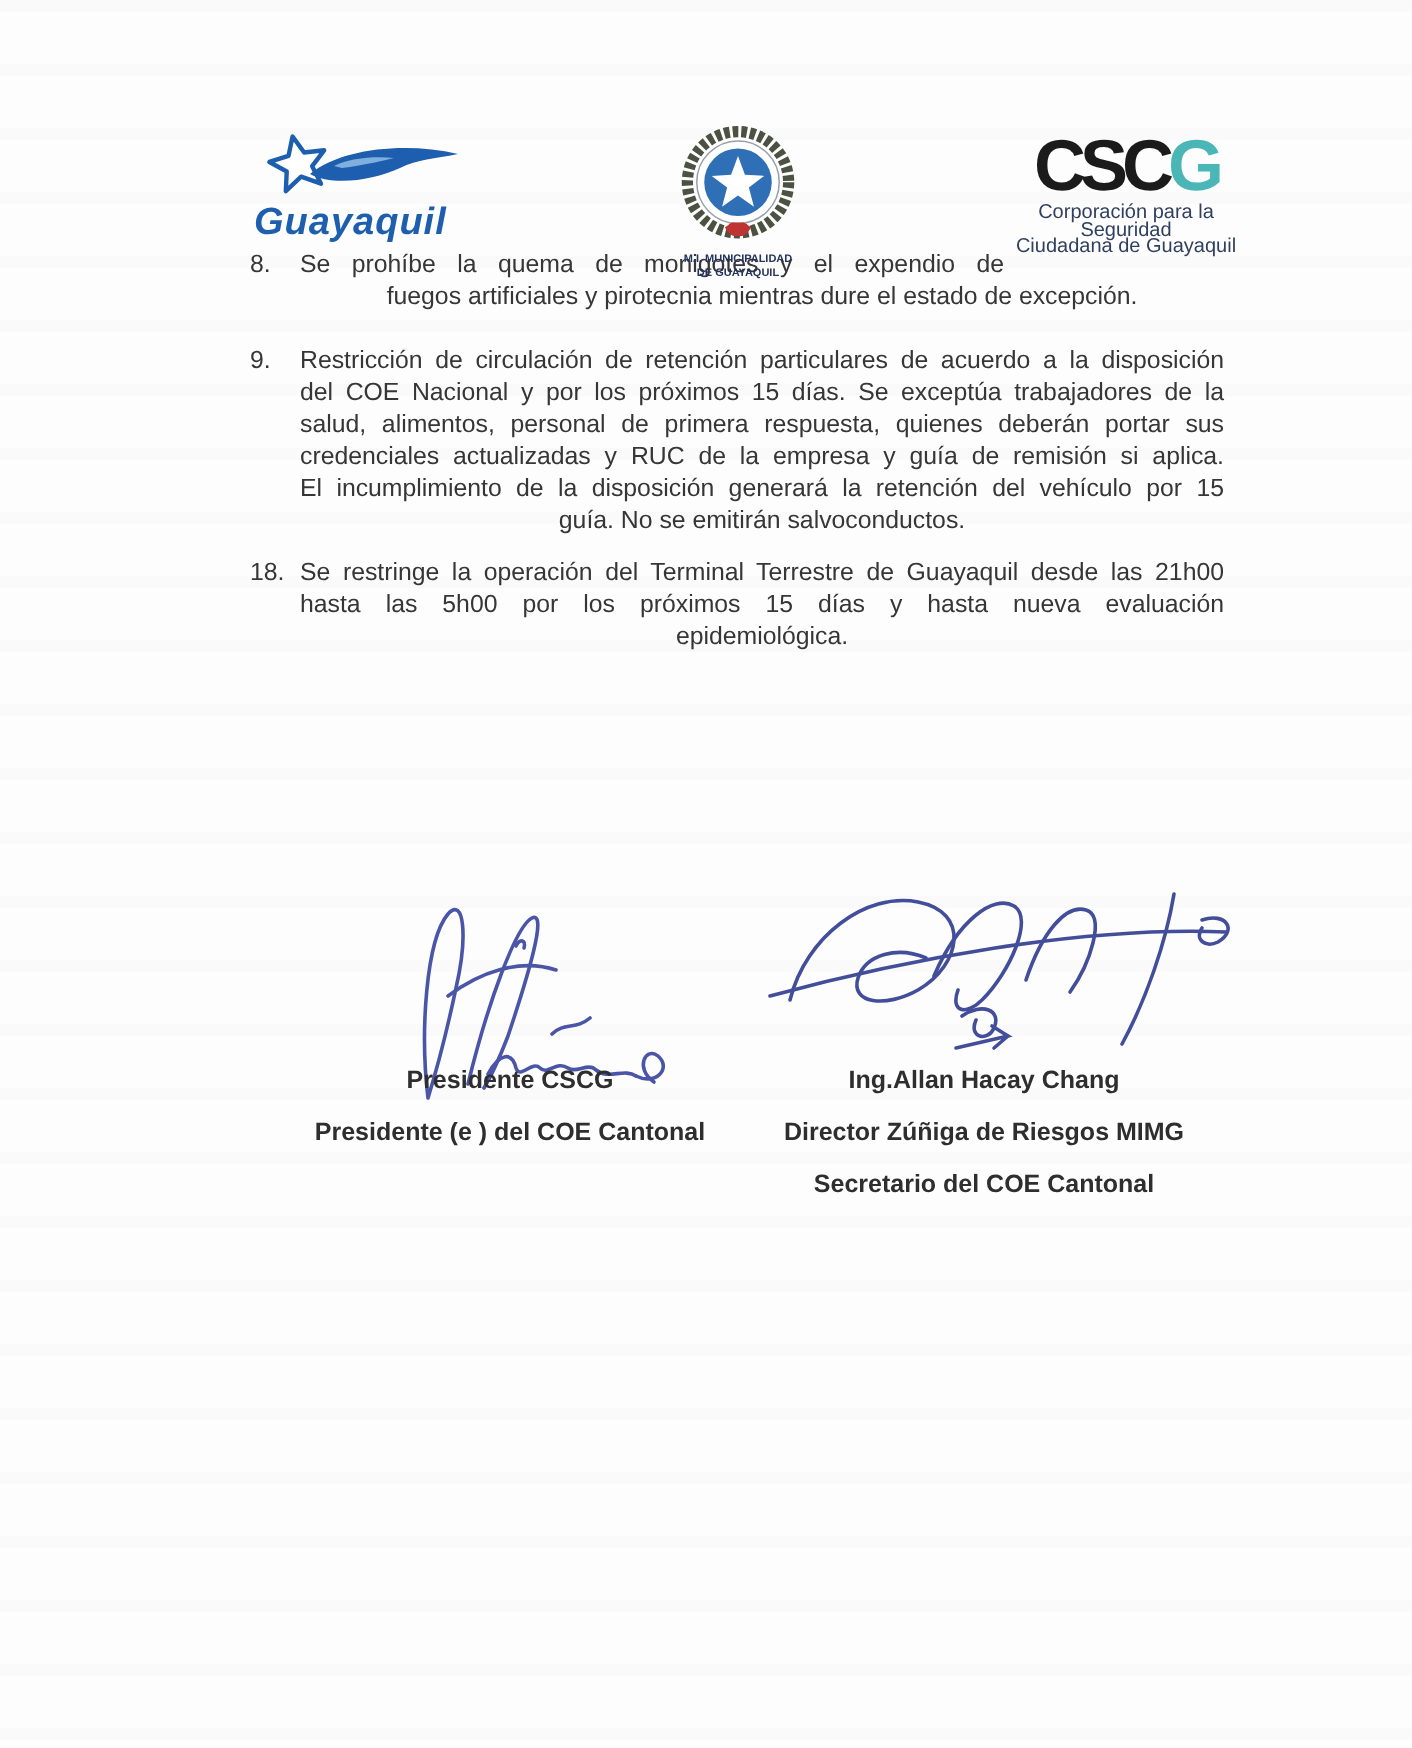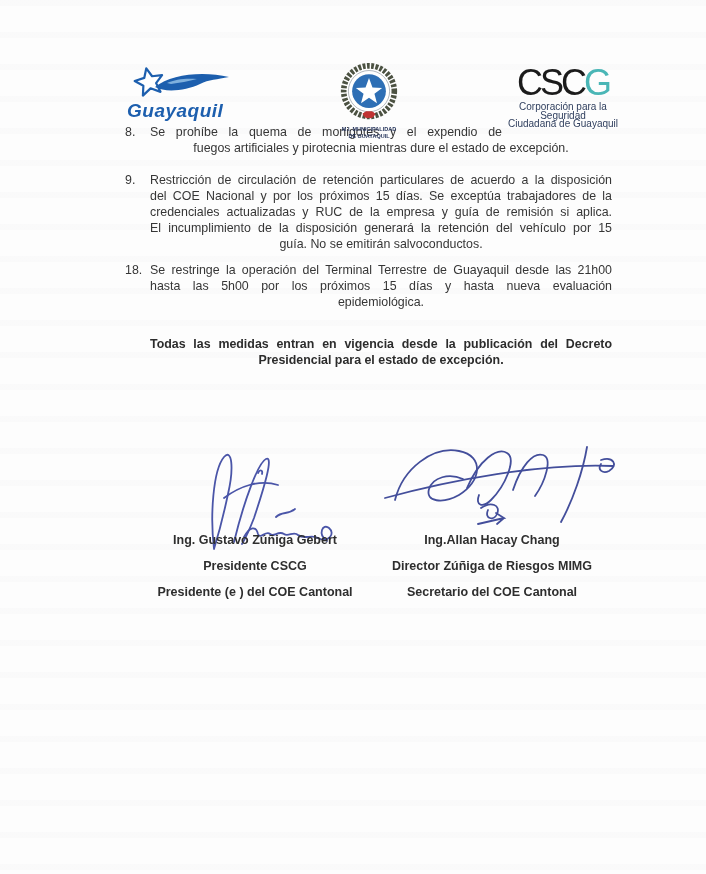--- a/index.html
+++ b/index.html
@@ -20,21 +20,21 @@
   .hdr{position:absolute;left:0;top:0;width:611px;height:140px;z-index:2;}
   .logo-gye{position:absolute;left:127px;top:66px;width:118px;text-align:left;}
   .logo-gye .gye-text{
     font-size:19px;font-weight:bold;font-style:italic;color:#1d5fae;
     letter-spacing:0.5px;margin-top:-4px;
   }
   .logo-seal{position:absolute;left:334px;top:63px;width:70px;text-align:center;}
   .seal-cap{margin-top:-1px;font-size:5.5px;font-weight:bold;color:#26355c;line-height:6.5px;}
   .logo-cscg{position:absolute;left:498px;top:64px;width:130px;text-align:center;}
   .cscg-letters{
-    font-size:36px;font-weight:normal;letter-spacing:-3px;color:#1b1b1b;
+    font-size:36px;font-weight:bold;letter-spacing:-3px;color:#1b1b1b;
     line-height:38px;
   }
   .cscg-letters .teal{color:#4ab6b6;}
   .cscg-cap{font-size:10px;color:#31405f;line-height:8.5px;margin-top:1px;}
   
   .content{position:absolute;left:125px;top:124px;width:490px;z-index:1;
     font-size:12.4px;line-height:16px;color:#363636;}
   .item{display:flex;align-items:flex-start;}
   .item .num{flex:0 0 25px;}
   .item .itext{flex:0 0 462px;width:462px;}
@@ -103,39 +103,36 @@
         <div class="jl">Se prohíbe la quema de monigotes y el expendio de</div>
         <div class="ll">fuegos artificiales y pirotecnia mientras dure el estado de excepción.</div>
       </div>
     </div>
 
     <div class="item item-9">
       <div class="num">9.</div>
       <div class="itext">
         <div class="jl">Restricción de circulación de retención particulares de acuerdo a la disposición</div>
         <div class="jl">del COE Nacional y por los próximos 15 días. Se exceptúa trabajadores de la</div>
+        <div class="jl">salud, alimentos, personal de primera respuesta, quienes deberán portar sus</div>
         <div class="jl">credenciales actualizadas y RUC de la empresa y guía de remisión si aplica.</div>
         <div class="jl">El incumplimiento de la disposición generará la retención del vehículo por 15</div>
         <div class="ll">guía. No se emitirán salvoconductos.</div>
       </div>
     </div>
 
     <div class="item item-10">
       <div class="num">18.</div>
       <div class="itext">
         <div class="jl">Se restringe la operación del Terminal Terrestre de Guayaquil desde las 21h00</div>
         <div class="jl">hasta las 5h00 por los próximos 15 días y hasta nueva evaluación</div>
         <div class="ll">epidemiológica.</div>
       </div>
     </div>
 
-    <div class="emphasis">
-      <div class="jl">Todas las medidas entran en vigencia desde la publicación del Decreto</div>
-      <div class="ll">Presidencial para el estado de excepción.</div>
-    </div>
   </div>
 
   <svg class="sig-left-svg" width="150" height="104" viewBox="0 0 150 104" fill="none" stroke="#4a55a8" stroke-width="1.8" stroke-linecap="round">
     <path d="M14,103 C10,70 13,24 24,11 C32,2 34,22 28,48 C24,67 18,90 14,103"></path>
     <path d="M34,96 C44,55 58,17 66,13 C74,9 64,42 54,72 C49,85 45,93 42,98"></path>
     <path d="M24,52 C40,40 60,33 78,39"></path>
     <path d="M58,27 C60,23 63,24 62,28"></path>
     <path d="M44,91 C50,80 56,80 58,88 C60,94 66,84 70,88 C74,92 78,84 84,88 C88,91 94,85 98,89 C104,94 112,88 118,92"></path>
     <path d="M76,71 C82,65 88,69 95,63"></path>
     <path d="M118,92 C128,97 136,88 129,82 C123,77 117,88 127,95"></path>
@@ -146,21 +143,20 @@
     <path d="M86,50 C98,22 116,9 126,15 C136,21 124,48 110,62 C102,70 94,68 98,57"></path>
     <path d="M132,52 C140,28 152,14 162,17 C172,20 164,44 154,58"></path>
     <path d="M4,60 C70,42 160,25 232,28"></path>
     <path d="M206,9 C202,33 192,62 180,84"></path>
     <path d="M220,22 C232,18 238,27 228,33 C222,36 216,32 220,26"></path>
     <path d="M100,70 C110,63 120,67 116,76 C113,83 103,81 107,72"></path>
     <path d="M97,86 L123,80 L115,75 M123,80 L116,86"></path>
   </svg>
 
   <div class="sig-col sig-col-left">
-    <div class="line">Ing. Gustavo Zúñiga Gebert</div>
     <div class="line">Presidente CSCG</div>
     <div class="line">Presidente (e ) del COE Cantonal</div>
   </div>
 
   <div class="sig-col sig-col-right">
     <div class="line">Ing.Allan Hacay Chang</div>
     <div class="line">Director Zúñiga de Riesgos MIMG</div>
     <div class="line">Secretario del COE Cantonal</div>
   </div>
 

